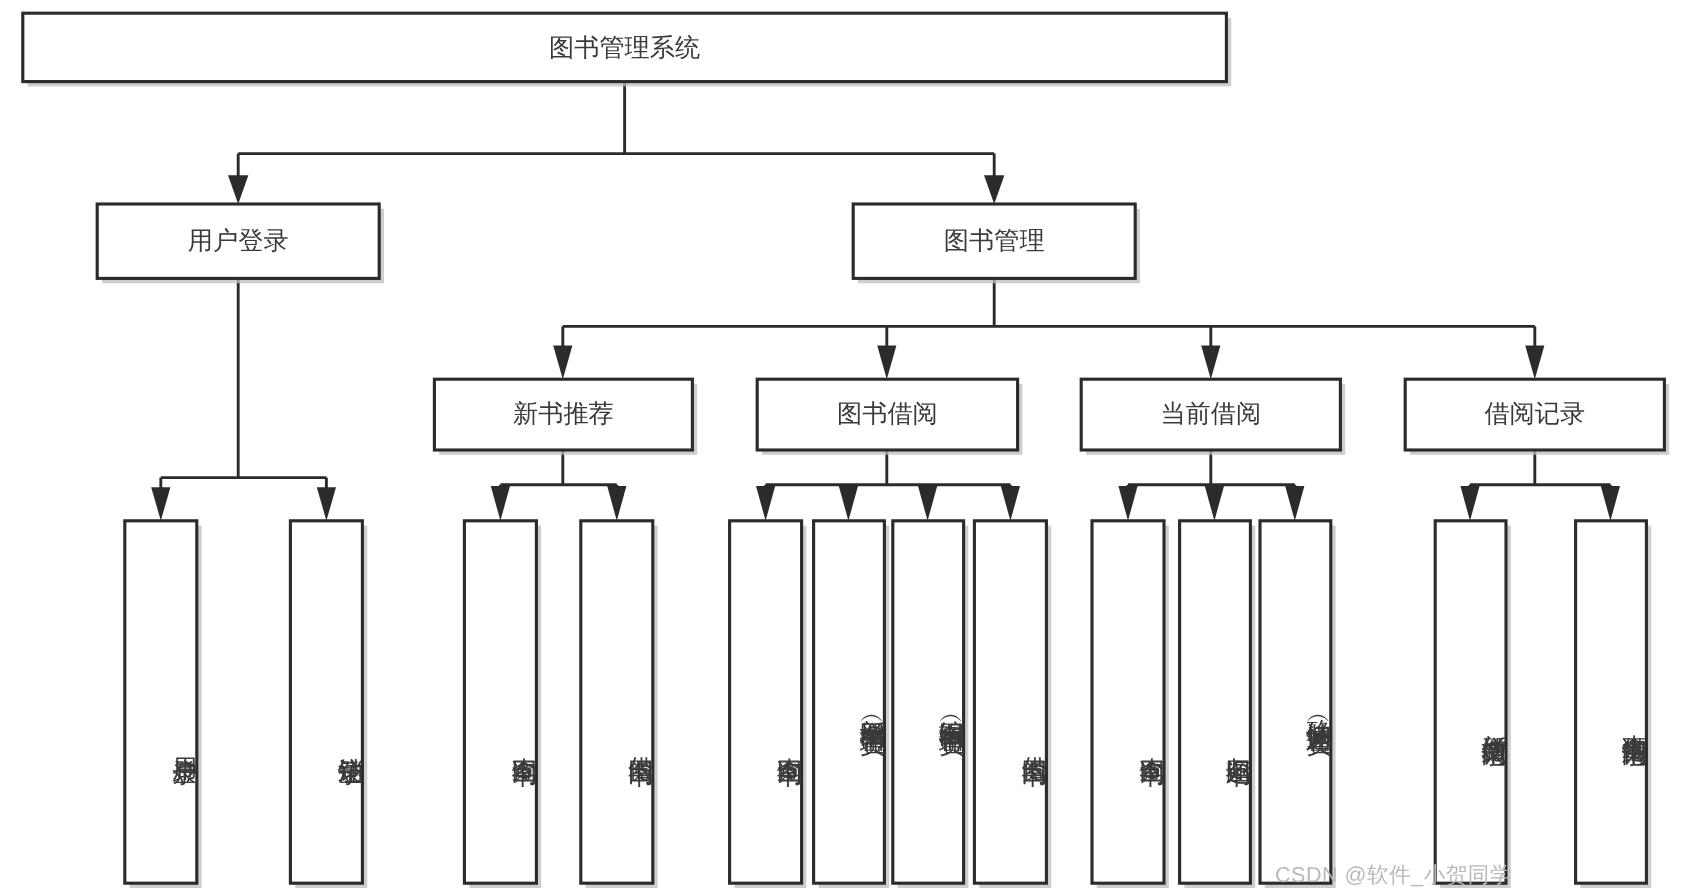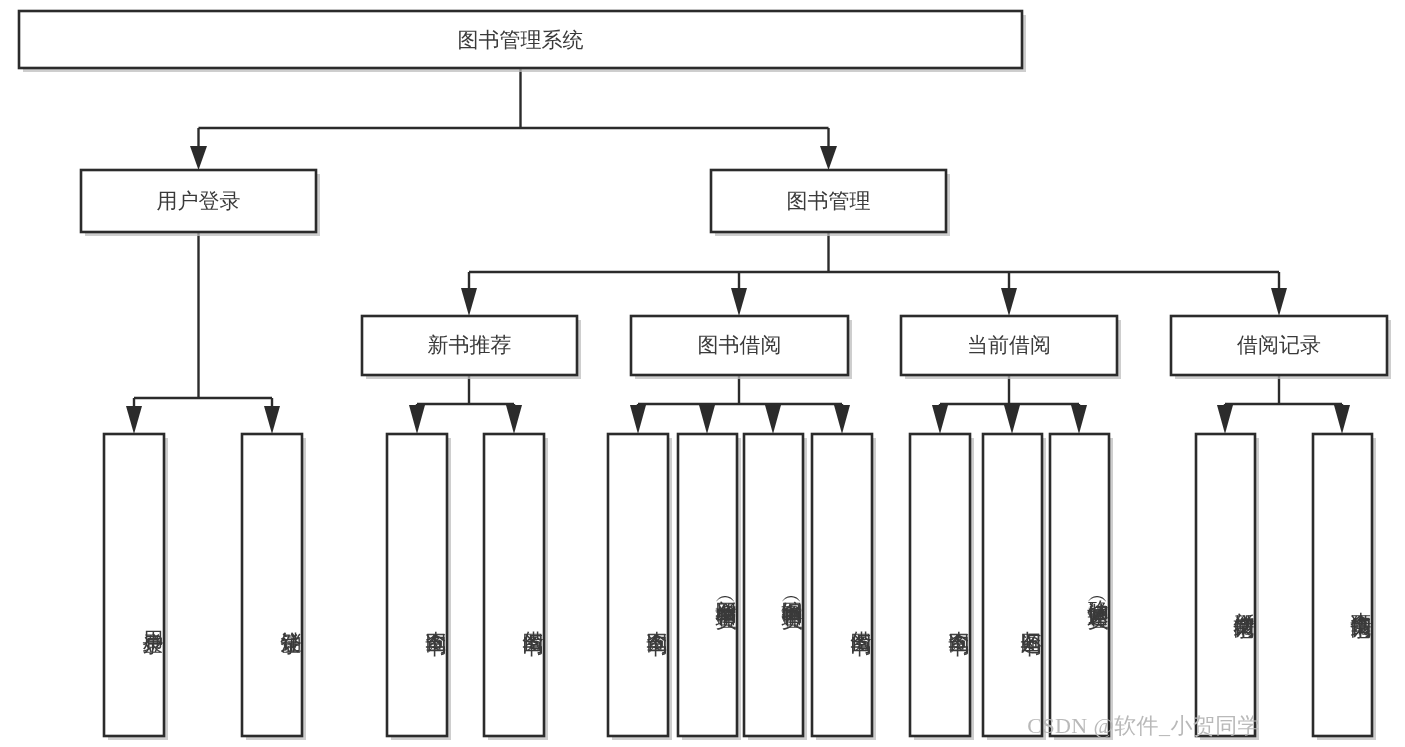--- a/index.html
+++ b/index.html
@@ -62,22 +62,22 @@
     line-height: 1.08;
     color: #3a3a3a;
     letter-spacing: 1.5px;
     white-space: nowrap;
     pointer-events: none;
   }
   .watermark {
     position: absolute;
     right: 8px;
     bottom: 6px;
-    font-family: Liberation Serif, serif;
-    font-size: 22px;
+    font-family: Liberation Sans, sans-serif;
+    font-size: 18px;
     color: #b9b9b9;
     letter-spacing: 0.4px;
     white-space: nowrap;
   }
 </style>
 </head>
 <body>
 
 <div id="diagram-root">
 

